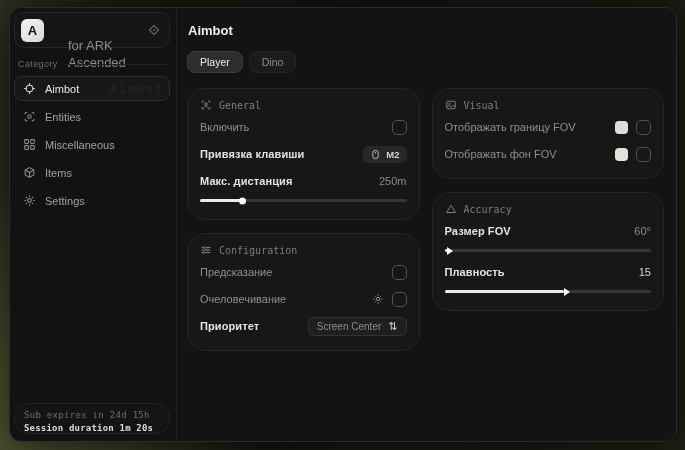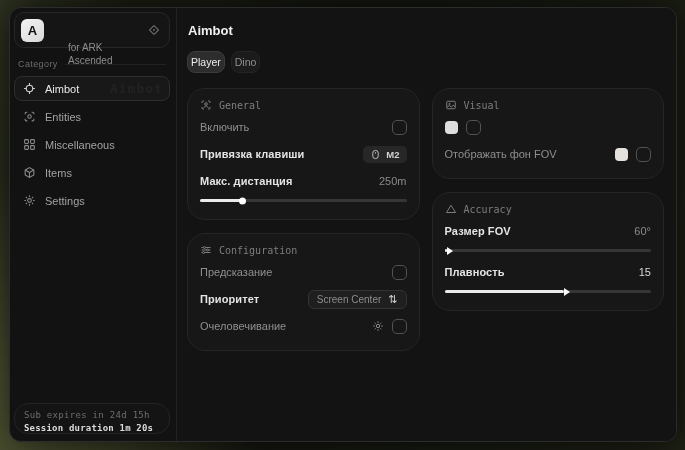--- a/index.html
+++ b/index.html
@@ -35,21 +35,21 @@
     padding:0 9px 0 6px; background:#151515;
   }
   .logo {
     width:23px; height:23px; border-radius:6px;
     background:linear-gradient(145deg,#f2f2f2,#d9d9d9);
     color:#111; font-weight:bold; font-size:13px;
     display:flex; align-items:center; justify-content:center; flex:none;
   }
   .brand-text { display:flex; flex-direction:column; line-height:1.25;gap:36px; }
   .brand-title { font-size:10.5px; font-weight:bold; color:#ececec; }
-  .brand-sub { font-size:10px; color:#8d8d8d;padding-left:16px; }
+  .brand-sub { font-size:13px; color:#8d8d8d;padding-left:16px; }
   .brand-target { margin-left:auto; color:#9a9a9a; display:flex; }
   .category-row { display:flex; align-items:center; gap:7px; margin:11px 4px 7px 4px; }
   .category-label { font-size:9px; color:#6c6c6c; letter-spacing:.4px; flex:none; }
   .category-line { flex:1; height:1px; background:#222; }
   .nav { display:flex; flex-direction:column; gap:3px; }
   .nav-item {
     height:25px; display:flex; align-items:center; gap:9px;
     padding:0 8px; border-radius:8px; border:1px solid transparent;
     font-size:11px; color:#a2a2a2; cursor:default; position:relative; overflow:hidden;
   }
@@ -68,21 +68,21 @@
     padding:6px 9px 0; background:#141414;
     font-family:"DejaVu Sans Mono", monospace;
   }
   .session-line1 { font-size:9px; color:#6e6e6e; letter-spacing:.3px; }
   .session-line2 { font-size:9px; color:#dcdcdc; font-weight:bold; margin-top:3px; letter-spacing:.2px; }
   
   .main { flex:1; padding:11px 12px 12px 10px; background:#131313; }
   .page-title { font-size:13px; font-weight:bold; color:#f0f0f0; margin:4px 0 13px 1px; }
   .tabs { display:flex; gap:6px; margin-bottom:15px; }
   .tab {
-    padding:4px 3px; border-radius:8px; font-size:10.5px;
+    padding:4px 12px; border-radius:8px; font-size:10.5px;
     background:#1b1b1b; color:#8f8f8f; border:1px solid #242424;
   }
   .tab.active { background:#2d2d2d; color:#ededed; border-color:#3c3c3c; }
   .columns { display:flex; gap:12px; align-items:flex-start; }
   .col { flex:1; display:flex; flex-direction:column; gap:13px; min-width:0; }
   .card {
     background:#171717; border:1px solid #262626; border-radius:18px;
     padding:10px 12px 13px;
   }
   .card-header {
@@ -273,54 +273,55 @@
                   <circle cx="7" cy="17" r="2" fill="#171717"></circle>
               </svg>
             </span>
             <span>Configuration</span>
           </div>
           <div class="row">
             <span class="lbl-dim">Предсказание</span>
             <span class="checkbox"></span>
           </div>
           <div class="row">
-            <span class="lbl-strong">Приоритет</span>
-            <span class="dropdown">
-              <span>Screen Center</span>
-              <span class="dd-ic">⇅</span>
-            </span>
-          </div>
-          <div class="row">
             <span class="lbl-dim">Очеловечивание</span>
             <span class="right-group">
               <span class="gear-mini">
                 <svg width="12" height="12" viewBox="0 0 24 24" fill="none" stroke="currentColor" stroke-width="2">
                   <circle cx="12" cy="12" r="3.4"></circle>
                   <path d="M12 2.5v3M12 18.5v3M2.5 12h3M18.5 12h3M5.3 5.3l2.1 2.1M16.6 16.6l2.1 2.1M18.7 5.3l-2.1 2.1M7.4 16.6l-2.1 2.1"></path>
                 </svg>
               </span>
               <span class="checkbox"></span>
             </span>
           </div>
+          <div class="row">
+            <span class="lbl-strong">Приоритет</span>
+            <span class="dropdown">
+              <span>Screen Center</span>
+              <span class="dd-ic">⇅</span>
+            </span>
+          </div>
         </div>
       </div>
 
       <div class="col">
         <div class="card">
           <div class="card-header">
             <span class="ic">
               <svg width="12" height="12" viewBox="0 0 24 24" fill="none" stroke="currentColor" stroke-width="2">
                 <rect x="3.5" y="4.5" width="17" height="15" rx="2"></rect>
                 <circle cx="9" cy="10" r="1.4"></circle>
                   <path d="M4 16.5l4.5-3.5 4 3 4-3.5 3.5 3"></path>
               </svg>
             </span>
             <span>Visual</span>
           </div>
           <div class="row">
+            <span class="lbl-dim">Отображать границу FOV</span>
             <span class="right-group">
               <span class="swatch" style="background-color: rgb(222, 222, 222);"></span>
               <span class="checkbox"></span>
             </span>
           </div>
           <div class="row">
             <span class="lbl-dim">Отображать фон FOV</span>
             <span class="right-group">
               <span class="swatch" style="background-color: rgb(228, 225, 220);"></span>
               <span class="checkbox"></span>

